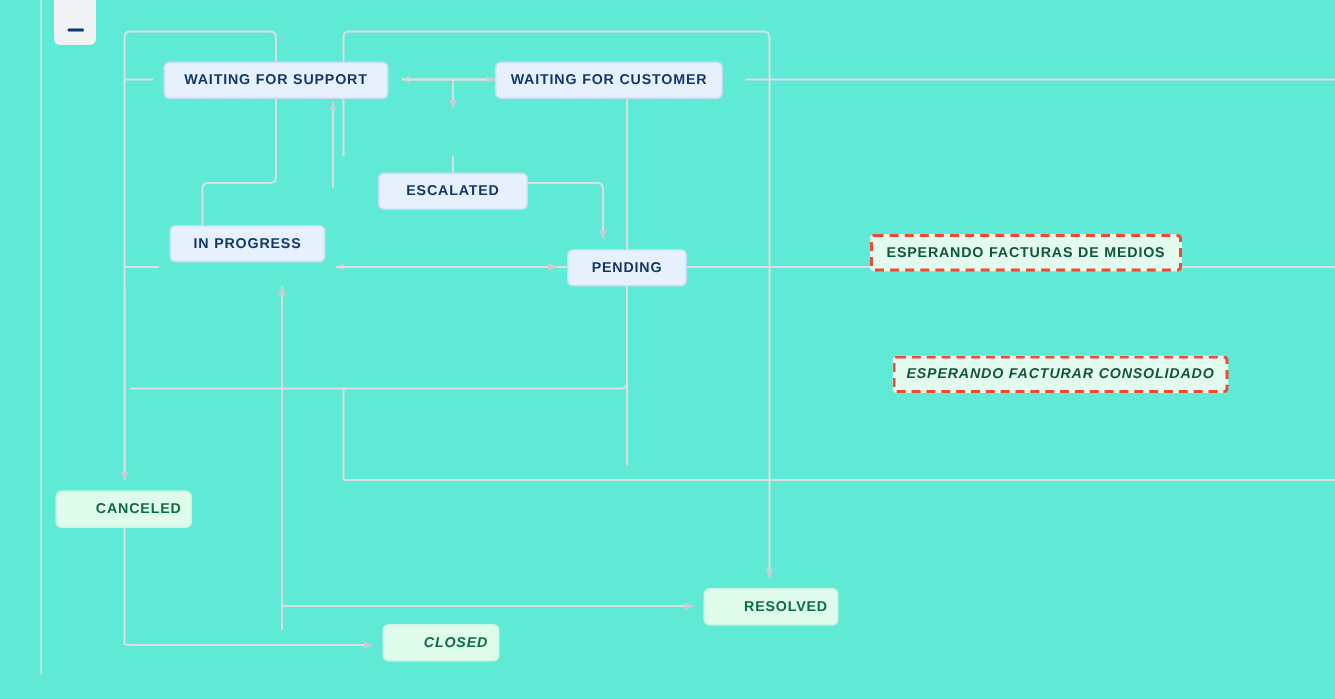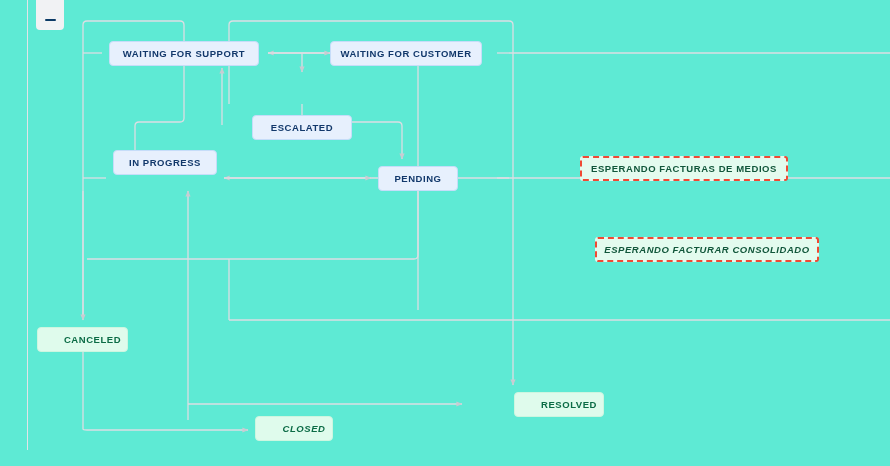--- a/index.html
+++ b/index.html
@@ -164,17 +164,17 @@
 
   <div id="node-layer">
       <div class="node blue" style="left: 109px; top: 41px; width: 150px; height: 25px;">WAITING FOR SUPPORT</div>
       <div class="node blue" style="left: 330px; top: 41px; width: 152px; height: 25px;">WAITING FOR CUSTOMER</div>
       <div class="node blue" style="left: 252px; top: 79px; width: 100px; height: 25px; margin-top: 36px;">ESCALATED</div>
       <div class="node blue" style="left: 113px; top: 150px; width: 104px; height: 25px;">IN PROGRESS</div>
       <div class="node blue" style="left: 378px; top: 166px; width: 80px; height: 25px; text-align: center;">PENDING</div>
       <div class="node dashed" style="left: 580px; top: 156px; width: 208px; height: 25px;">ESPERANDO FACTURAS DE MEDIOS</div>
       <div class="node dashed" style="left: 595px; top: 237px; width: 224px; height: 25px; font-style: italic;">ESPERANDO FACTURAR CONSOLIDADO</div>
       <div class="node green" style="left: 37px; top: 327px; width: 91px; height: 25px;">CANCELED</div>
-      <div class="node green" style="left: 469px; top: 392px; width: 90px; height: 25px; margin-left: 45px;">RESOLVED</div>
+      <div class="node green" style="left: 469px; top: 392px; width: 90px; height: 25px;">RESOLVED</div>
       <div class="node green" style="left: 255px; top: 416px; width: 78px; height: 25px; font-style: italic;">CLOSED</div>
     </div>
 
 </div>
 
 </body></html>

